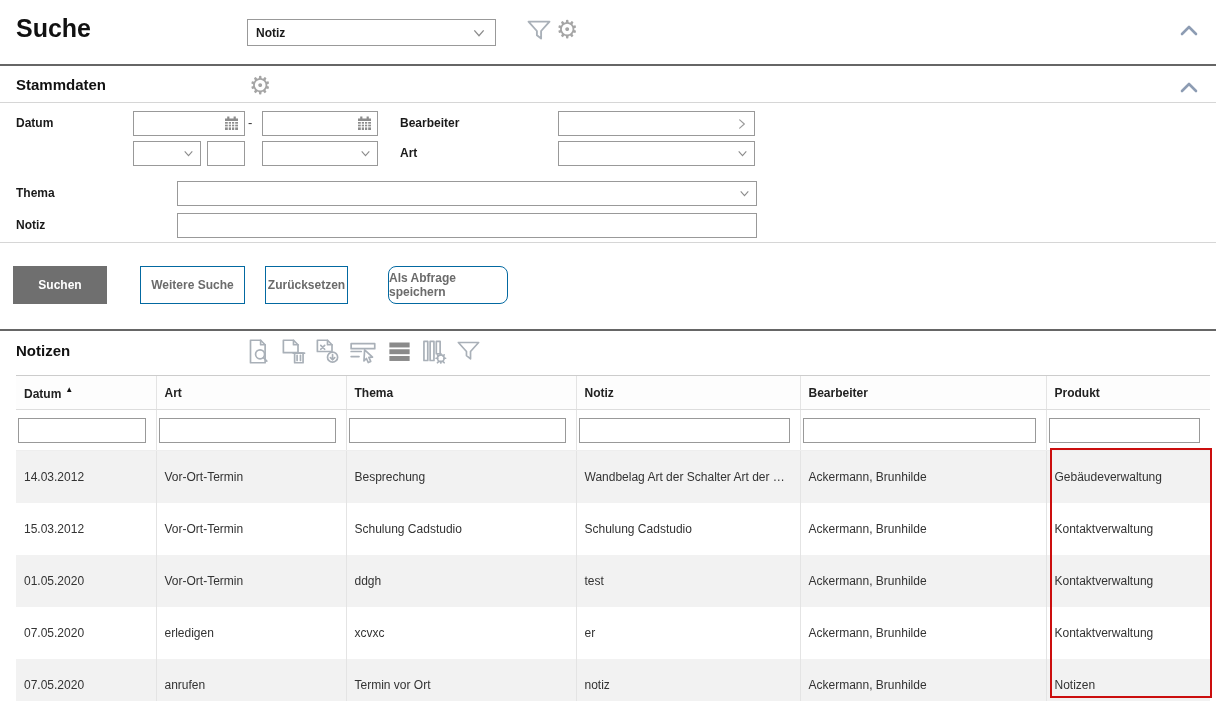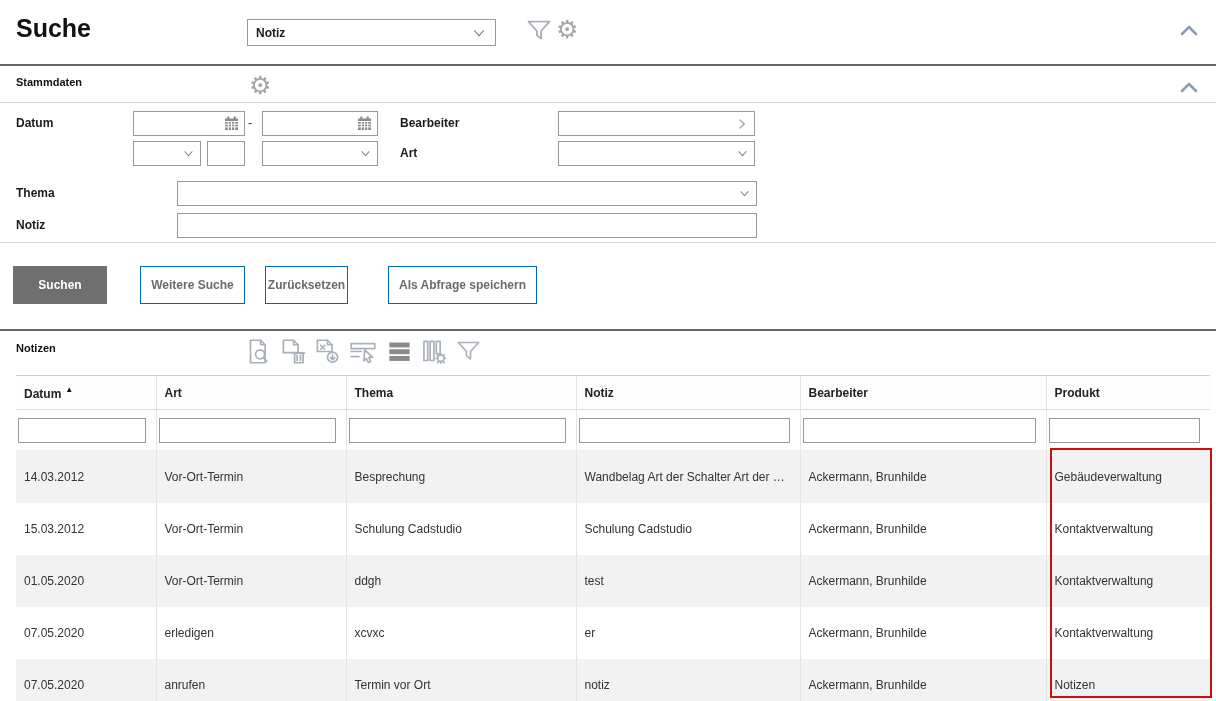--- a/index.html
+++ b/index.html
@@ -21,21 +21,21 @@
   .hdr-gear{left:556px;top:16px;}
   .collapse{cursor:pointer;}
   .collapse svg{stroke:#8d9cb3;stroke-width:2.6;fill:none;stroke-linecap:round;stroke-linejoin:round;}
   .col-1{left:1180px;top:22px;}
   .col-2{left:1180px;top:79px;}
   .rule-dark{left:0;width:1216px;height:2px;background:#666;}
   .rd-1{top:64px;} .rd-2{top:329px;}
   .rule-light{left:0;width:1216px;height:1px;background:#d6d6d6;}
   .rl-1{top:102px;} .rl-2{top:242px;}
   
-  .sec-title{font-size:11px;font-weight:bold;color:#111;}
+  .sec-title{font-size:15px;font-weight:bold;color:#111;}
   .stamm-title{left:16px;top:76px;}
   .stamm-gear{left:249px;top:72px;}
   .flabel{font-size:12px;font-weight:bold;color:#1a1a1a;}
   .fld{
     border:1px solid #999;background:#fff;box-sizing:border-box;height:25px;
     font:12px "Liberation Sans",sans-serif;padding:0 6px;color:#1a1a1a;
   }
   .fakefld{
     border:1px solid #999;background:#fff;box-sizing:border-box;height:25px;
     display:flex;align-items:center;justify-content:flex-end;padding:0 5px;cursor:pointer;
@@ -50,21 +50,21 @@
   
   .btn{
     height:38px;box-sizing:border-box;font:bold 12px "Liberation Sans",sans-serif;
     display:flex;align-items:center;justify-content:center;cursor:pointer;top:266px;
   }
   .btn-primary{background:#6f6f6f;color:#fff;border:none;}
   .btn-sec{background:#fff;color:#6b6b6b;border:1px solid #0369a1;}
   .b-suchen{left:13px;width:94px;}
   .b-weitere{left:140px;width:105px;}
   .b-zurueck{left:265px;width:83px;}
-  .b-abfrage{left:388px;width:149px;}
+  .b-abfrage{left:388px;width:120px;border-radius:8px;}
   
   .notizen-title{left:16px;top:342px;}
   .toolbar{left:246px;top:338px;display:flex;gap:7px;align-items:center;}
   .tbi{cursor:pointer;display:block;}
   .tbi .ln{stroke:#a9b0b8;stroke-width:1.5;fill:none;stroke-linecap:round;stroke-linejoin:round;}
   .tbi .fl{fill:#8a8a8a;}
   
   .tablewrap{left:16px;top:375px;width:1194px;}
   table{border-collapse:collapse;table-layout:fixed;width:1194px;font-size:12px;color:#333;}
   thead tr.hrow th{

